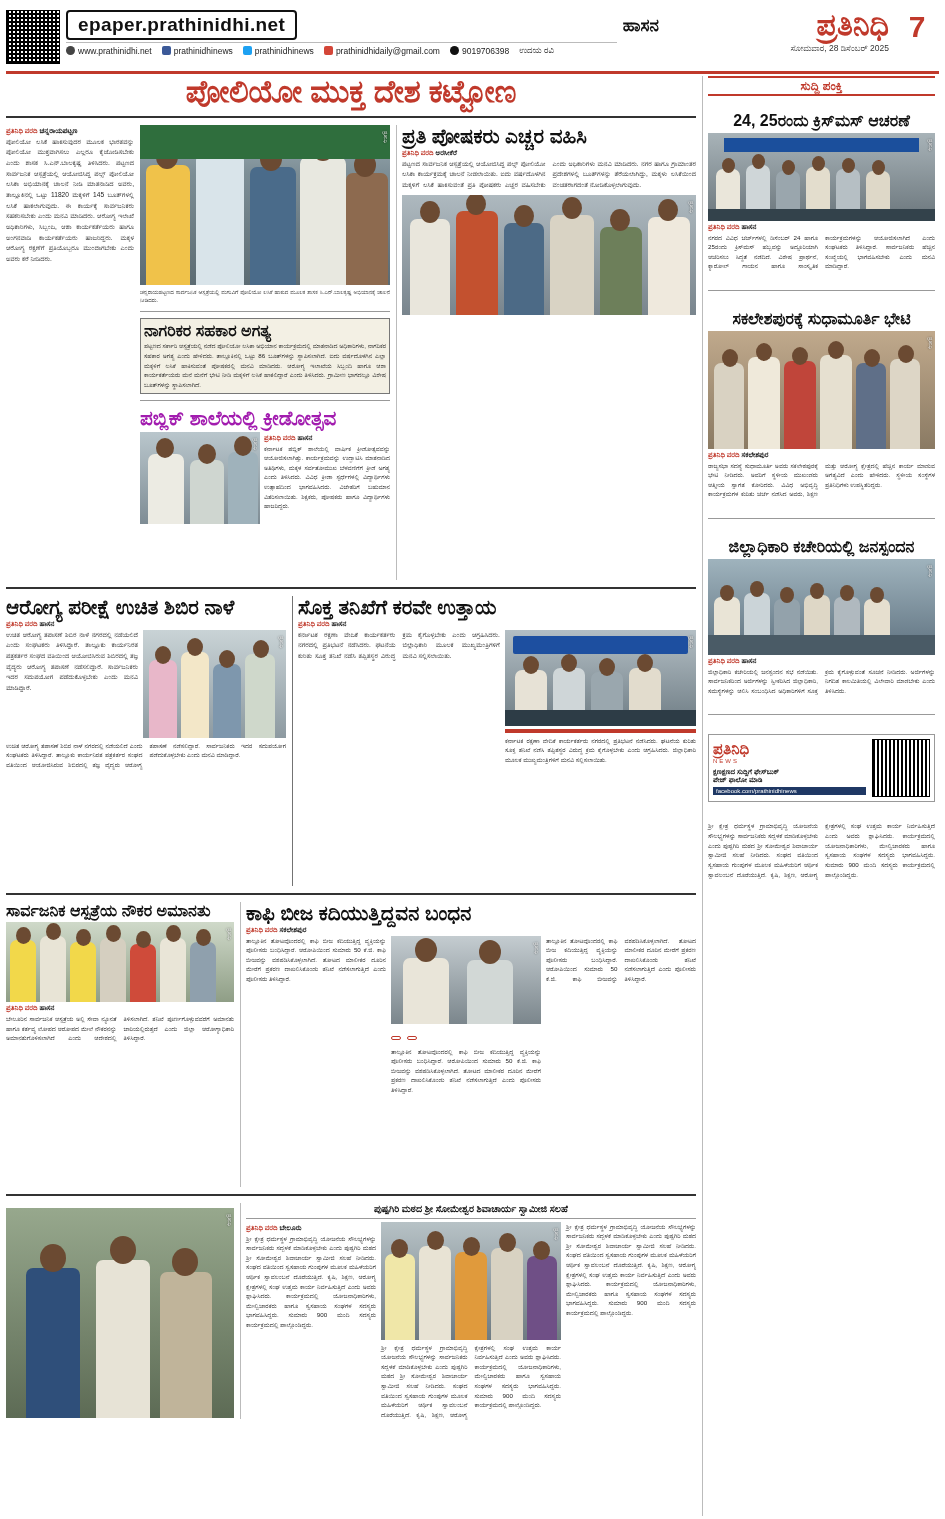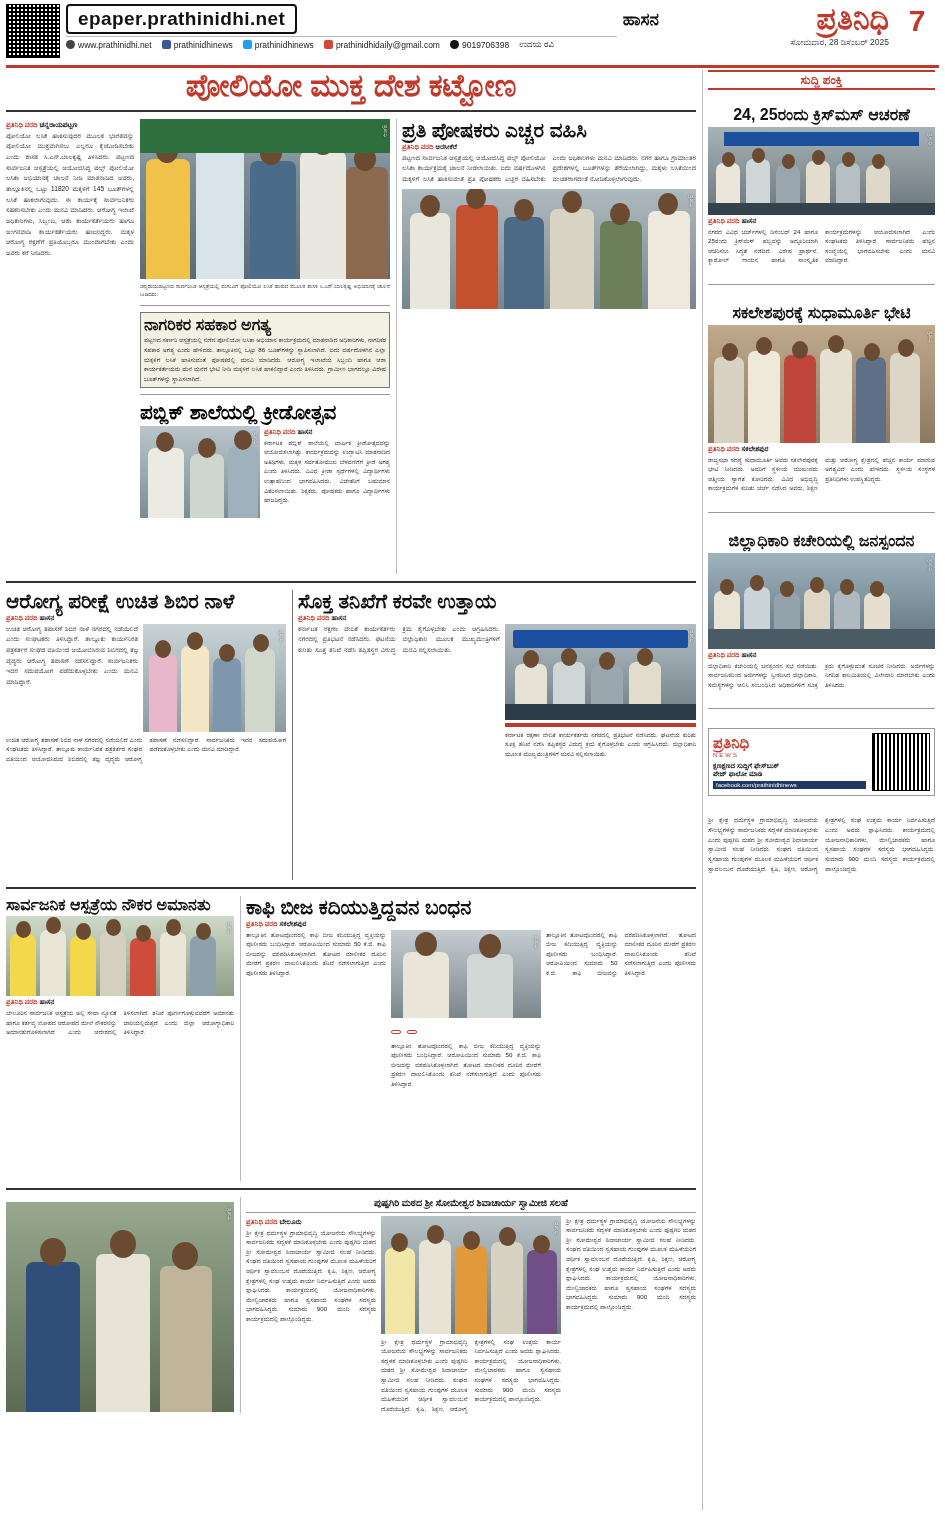--- a/index.html
+++ b/index.html
@@ -5,21 +5,21 @@
   * { box-sizing: border-box; }
   html, body { margin:0; padding:0; }
   body {
     width: 945px; height: 1519px;
     background: #ffffff;
     font-family: "Liberation Sans", sans-serif;
     color: #111;
     overflow: hidden;
     position: relative;
   }
-  .page { width:945px; height:1519px; position:relative; padding:4px 6px; }
+  .page { width:945px; height:1519px; position:relative; padding:10px 6px; }
 
   
   .masthead { display:flex; align-items:flex-start; gap:6px; height:58px; }
   .qr {
     width:54px; height:54px; flex:0 0 54px;
     background:
       repeating-linear-gradient(90deg,#000 0 2px,#fff 2px 4px),
       repeating-linear-gradient(0deg,#000 0 2px,#fff 2px 4px);
     background-blend-mode: multiply;
     border:1px solid #000;
@@ -61,21 +61,21 @@
   .right-zone { width:233px; display:flex; flex-direction:column; gap:16px; border-left:1px solid #bbb; padding-left:5px;}
 
   .hl {
     font-size:31px; font-weight:bold; color:#111; line-height:1.05;
     text-align:center; letter-spacing:-.3px;
   }
   .hl.red { color:#c0392b; }
   .subhl { font-size:11.5px; font-weight:bold; text-align:center; margin-top:3px; }
   .sec-hl { font-size:20px; font-weight:bold; line-height:1.1; }
   .sec-hl.sm { font-size:16px; }
-  .sec-hl.red { color:#000000; }
+  .sec-hl.red { color:#a21caf; }
   .byline { font-size:7px; color:#c0392b; font-weight:bold; margin:2px 0; }
   .byline .b2 { color:#111; }
 
   .txt { font-size:6.6px; line-height:1.62; text-align:justify; color:#1a1a1a; }
   .txt.sm { font-size:6.2px; line-height:1.55; }
   .hr { border-top:1px solid #999; margin:3px 0; }
   .hr2 { border-top:2px solid #333; margin:3px 0; }
 
   
   .ph { position:relative; overflow:hidden; background:#cfd6d8; }

